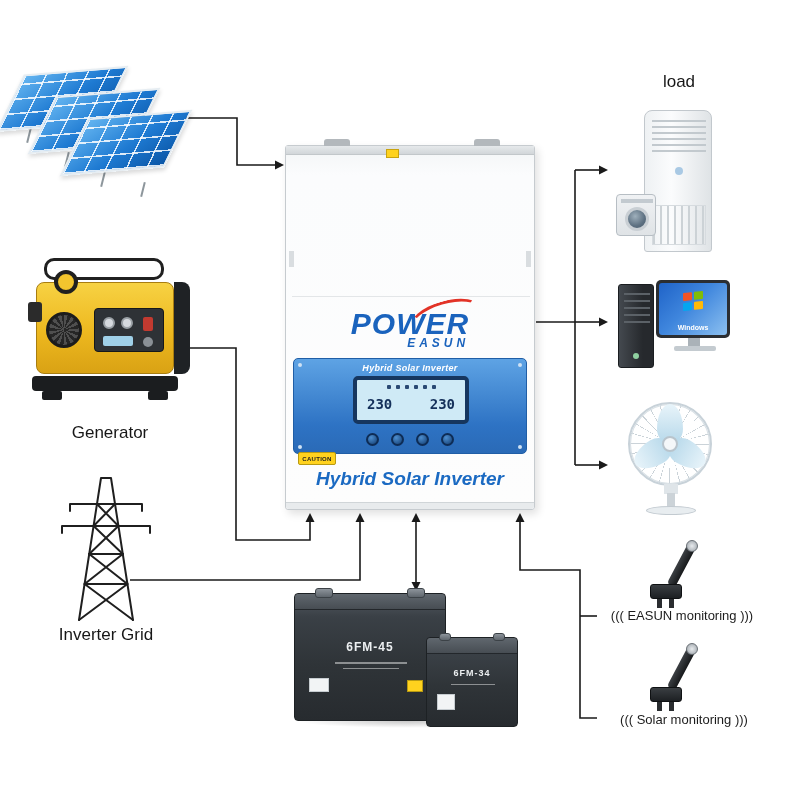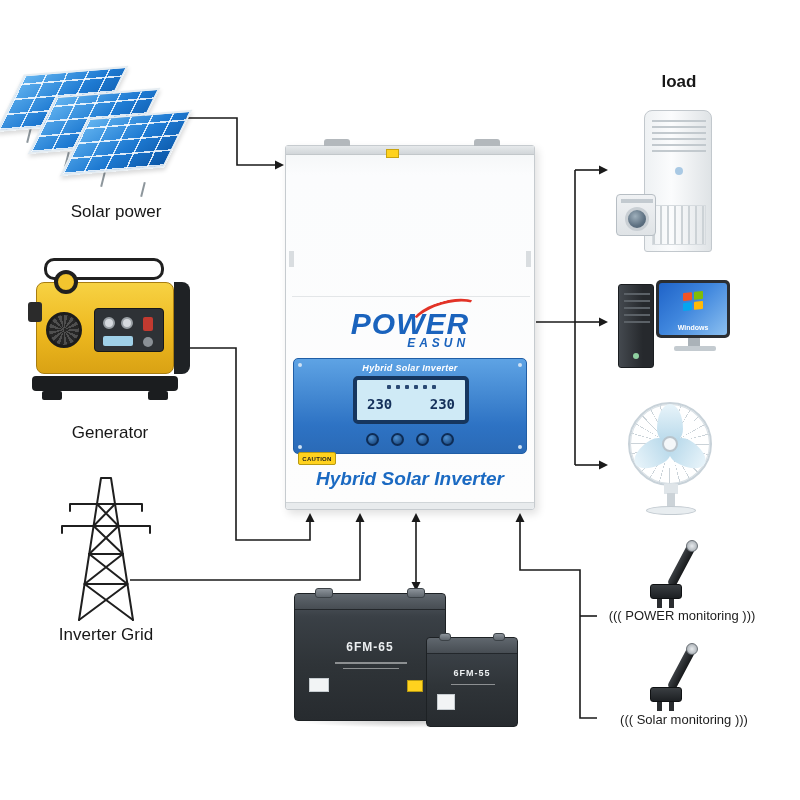--- a/index.html
+++ b/index.html
@@ -10,21 +10,21 @@
   
   .wires{position:absolute;left:0;top:0;z-index:1;pointer-events:none;}
   .wires polyline,.wires line{fill:none;stroke:#1a1a1a;stroke-width:1.6px;}
   .wires polygon{fill:#1a1a1a;stroke:none;}
 
   
   .label{position:absolute;font-size:17px;color:#171717;z-index:4;}
   .lbl-solar{left:46px;top:202px;width:140px;text-align:center;}
   .lbl-gen{left:40px;top:423px;width:140px;text-align:center;}
   .lbl-grid{left:36px;top:625px;width:140px;text-align:center;}
-  .lbl-load{left:644px;top:72px;width:70px;text-align:center;font-weight:bold;}
+  .lbl-load{left:644px;top:72px;width:70px;text-align:center;}
   .lbl-bat{left:340px;top:746px;width:140px;text-align:center;}
   .mon-label{position:absolute;font-size:13px;color:#1c1c1c;z-index:4;text-align:center;width:184px;}
   .gprs-t{left:590px;top:608px;}
   .wifi-t{left:592px;top:712px;}
 
   
   .solar{position:absolute;left:6px;top:66px;width:205px;height:140px;z-index:3;}
   .sp{position:absolute;width:100px;height:58px;border:2px solid #e6edf2;
       background-image:
         repeating-linear-gradient(90deg, rgba(255,255,255,.85) 0 1.5px, rgba(255,255,255,0) 1.5px 20px),
@@ -228,21 +228,20 @@
 
   <div class="solar">
     <div class="sleg sl1"></div>
     <div class="sleg sl2"></div>
     <div class="sleg sl3"></div>
     <div class="sleg sl4"></div>
     <div class="sp sp1"></div>
     <div class="sp sp2"></div>
     <div class="sp sp3"></div>
   </div>
-  <div class="label lbl-solar">Solar power</div>
 
   <div class="genset">
     <div class="g-handle"></div>
     <div class="g-body"></div>
     <div class="g-cap"></div>
     <div class="g-muff"></div>
     <div class="g-grille"></div>
     <div class="g-panel">
       <div class="g-outlet g-o1"></div>
       <div class="g-outlet g-o2"></div>
@@ -356,43 +355,43 @@
     <div class="fan-base"></div>
   </div>
 
   <div class="antenna gprs">
     <div class="stick"></div>
     <div class="tip"></div>
     <div class="abase"></div>
     <div class="pin p1"></div>
     <div class="pin p2"></div>
   </div>
-  <div class="mon-label gprs-t">((( POWER monitoring )))</div>
+  <div class="mon-label gprs-t">((( EASUN monitoring )))</div>
   <div class="antenna wifi">
     <div class="stick"></div>
     <div class="tip"></div>
     <div class="abase"></div>
     <div class="pin p1"></div>
     <div class="pin p2"></div>
   </div>
   <div class="mon-label wifi-t">((( Solar monitoring )))</div>
 
   <div class="bat-shadow"></div>
   <div class="bat bat-left">
     <div class="bat-cap"></div>
     <div class="term t1"></div>
     <div class="term t2"></div>
-    <div class="bat-model">6FM-65</div>
+    <div class="bat-model">6FM-45</div>
     <div class="bat-line ln1"></div>
     <div class="bat-line ln2"></div>
     <div class="bat-sticker stk-w1"></div>
     <div class="bat-sticker stk-y1"></div>
   </div>
   <div class="bat bat-right">
     <div class="bat-cap"></div>
     <div class="term t1"></div>
     <div class="term t2"></div>
-    <div class="bat-model">6FM-55</div>
+    <div class="bat-model">6FM-34</div>
     <div class="bat-line ln3"></div>
     <div class="bat-sticker stk-w2"></div>
   </div>
 
 </div>
 
 </body></html>

